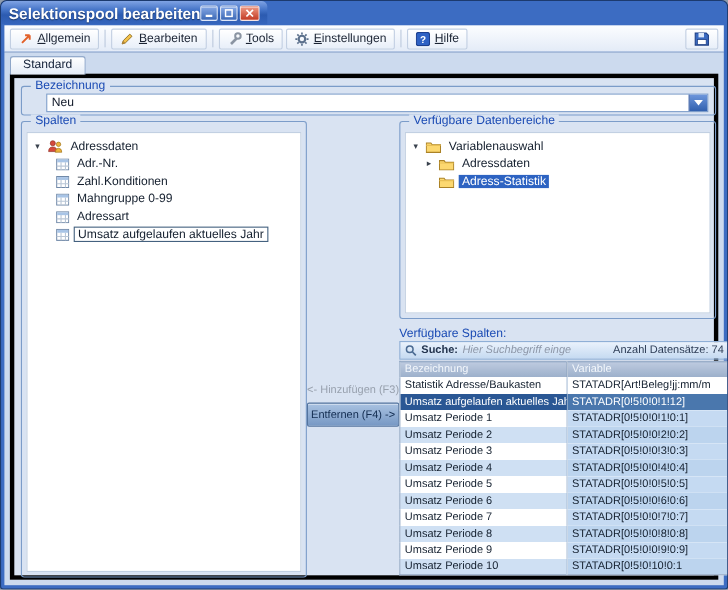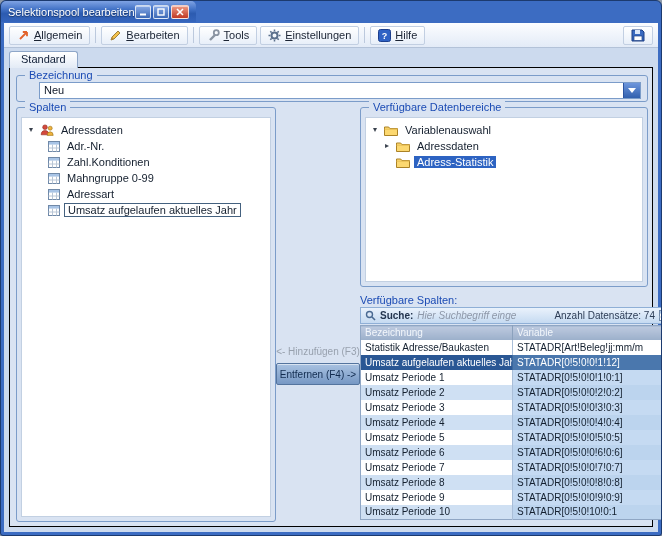--- a/index.html
+++ b/index.html
@@ -15,21 +15,21 @@
     box-shadow:0 2px 8px rgba(0,0,0,.35);
   }
 
   
   .titlebar{
     position:absolute; top:1; left:1; right:1; height:21px;
     background:linear-gradient(#7fa3e4 0%, #4272c6 40%, #2c5bb0 60%, #3565bd 100%);
     border-radius:5px 5px 0 0;
     display:flex; align-items:center; padding:0 7px;
   }
-  .title{ color:#fff; font-size:11px; font-weight:normal; text-shadow:0 1px 1px rgba(0,0,0,.45); }
+  .title{ color:#fff; font-size:14px; font-weight:bold; text-shadow:0 1px 1px rgba(0,0,0,.45); }
   .win-controls{ margin-left:auto; display:flex; gap:2px; }
   .wbtn{
     width:16px; height:14px; border:1px solid rgba(255,255,255,.75); border-radius:2px;
     display:flex; align-items:center; justify-content:center;
     background:linear-gradient(#87a9e6,#3c69b6);
     box-shadow:inset 0 1px 0 rgba(255,255,255,.5);
   }
   .wbtn.close{ width:18px; background:linear-gradient(#ef9b85,#c23a24); }
 
   
@@ -55,21 +55,21 @@
   
   .dlg-body{ position:absolute; top:47px; left:3px; right:3px; bottom:3px; background:#ccdaee; }
   .tabstrip{ position:absolute; top:3px; left:5px; height:17px; display:flex; z-index:2; }
   .tab{
     height:17px; padding:1px 11px 0; font-size:11px; color:#101e36;
     background:linear-gradient(#ffffff,#e3ebf6);
     border:1px solid #8ea6c8; border-bottom:none; border-radius:3px 3px 0 0;
   }
   .page{
     position:absolute; top:19px; left:5px; right:5px; bottom:5px;
-    background:#d9e3f2; border:1px solid #000000;text-decoration:underline;
+    background:#d9e3f2; border:4px solid #000000;text-decoration:underline;
   }
 
   
   .gbox{ position:absolute; border:1px solid #7b9cc9; border-radius:3px; }
   .gbox>.legend{
     position:absolute; top:-7px; left:8px; background:#d9e3f2;
     padding:0 4px; font-size:11px; color:#1b4bb4; white-space:nowrap;
   }
   .g-bez{ left:6px; top:7px; width:632px; height:27px; }
   .g-spalten{ left:6px; top:39px; width:260px; height:415px; }

